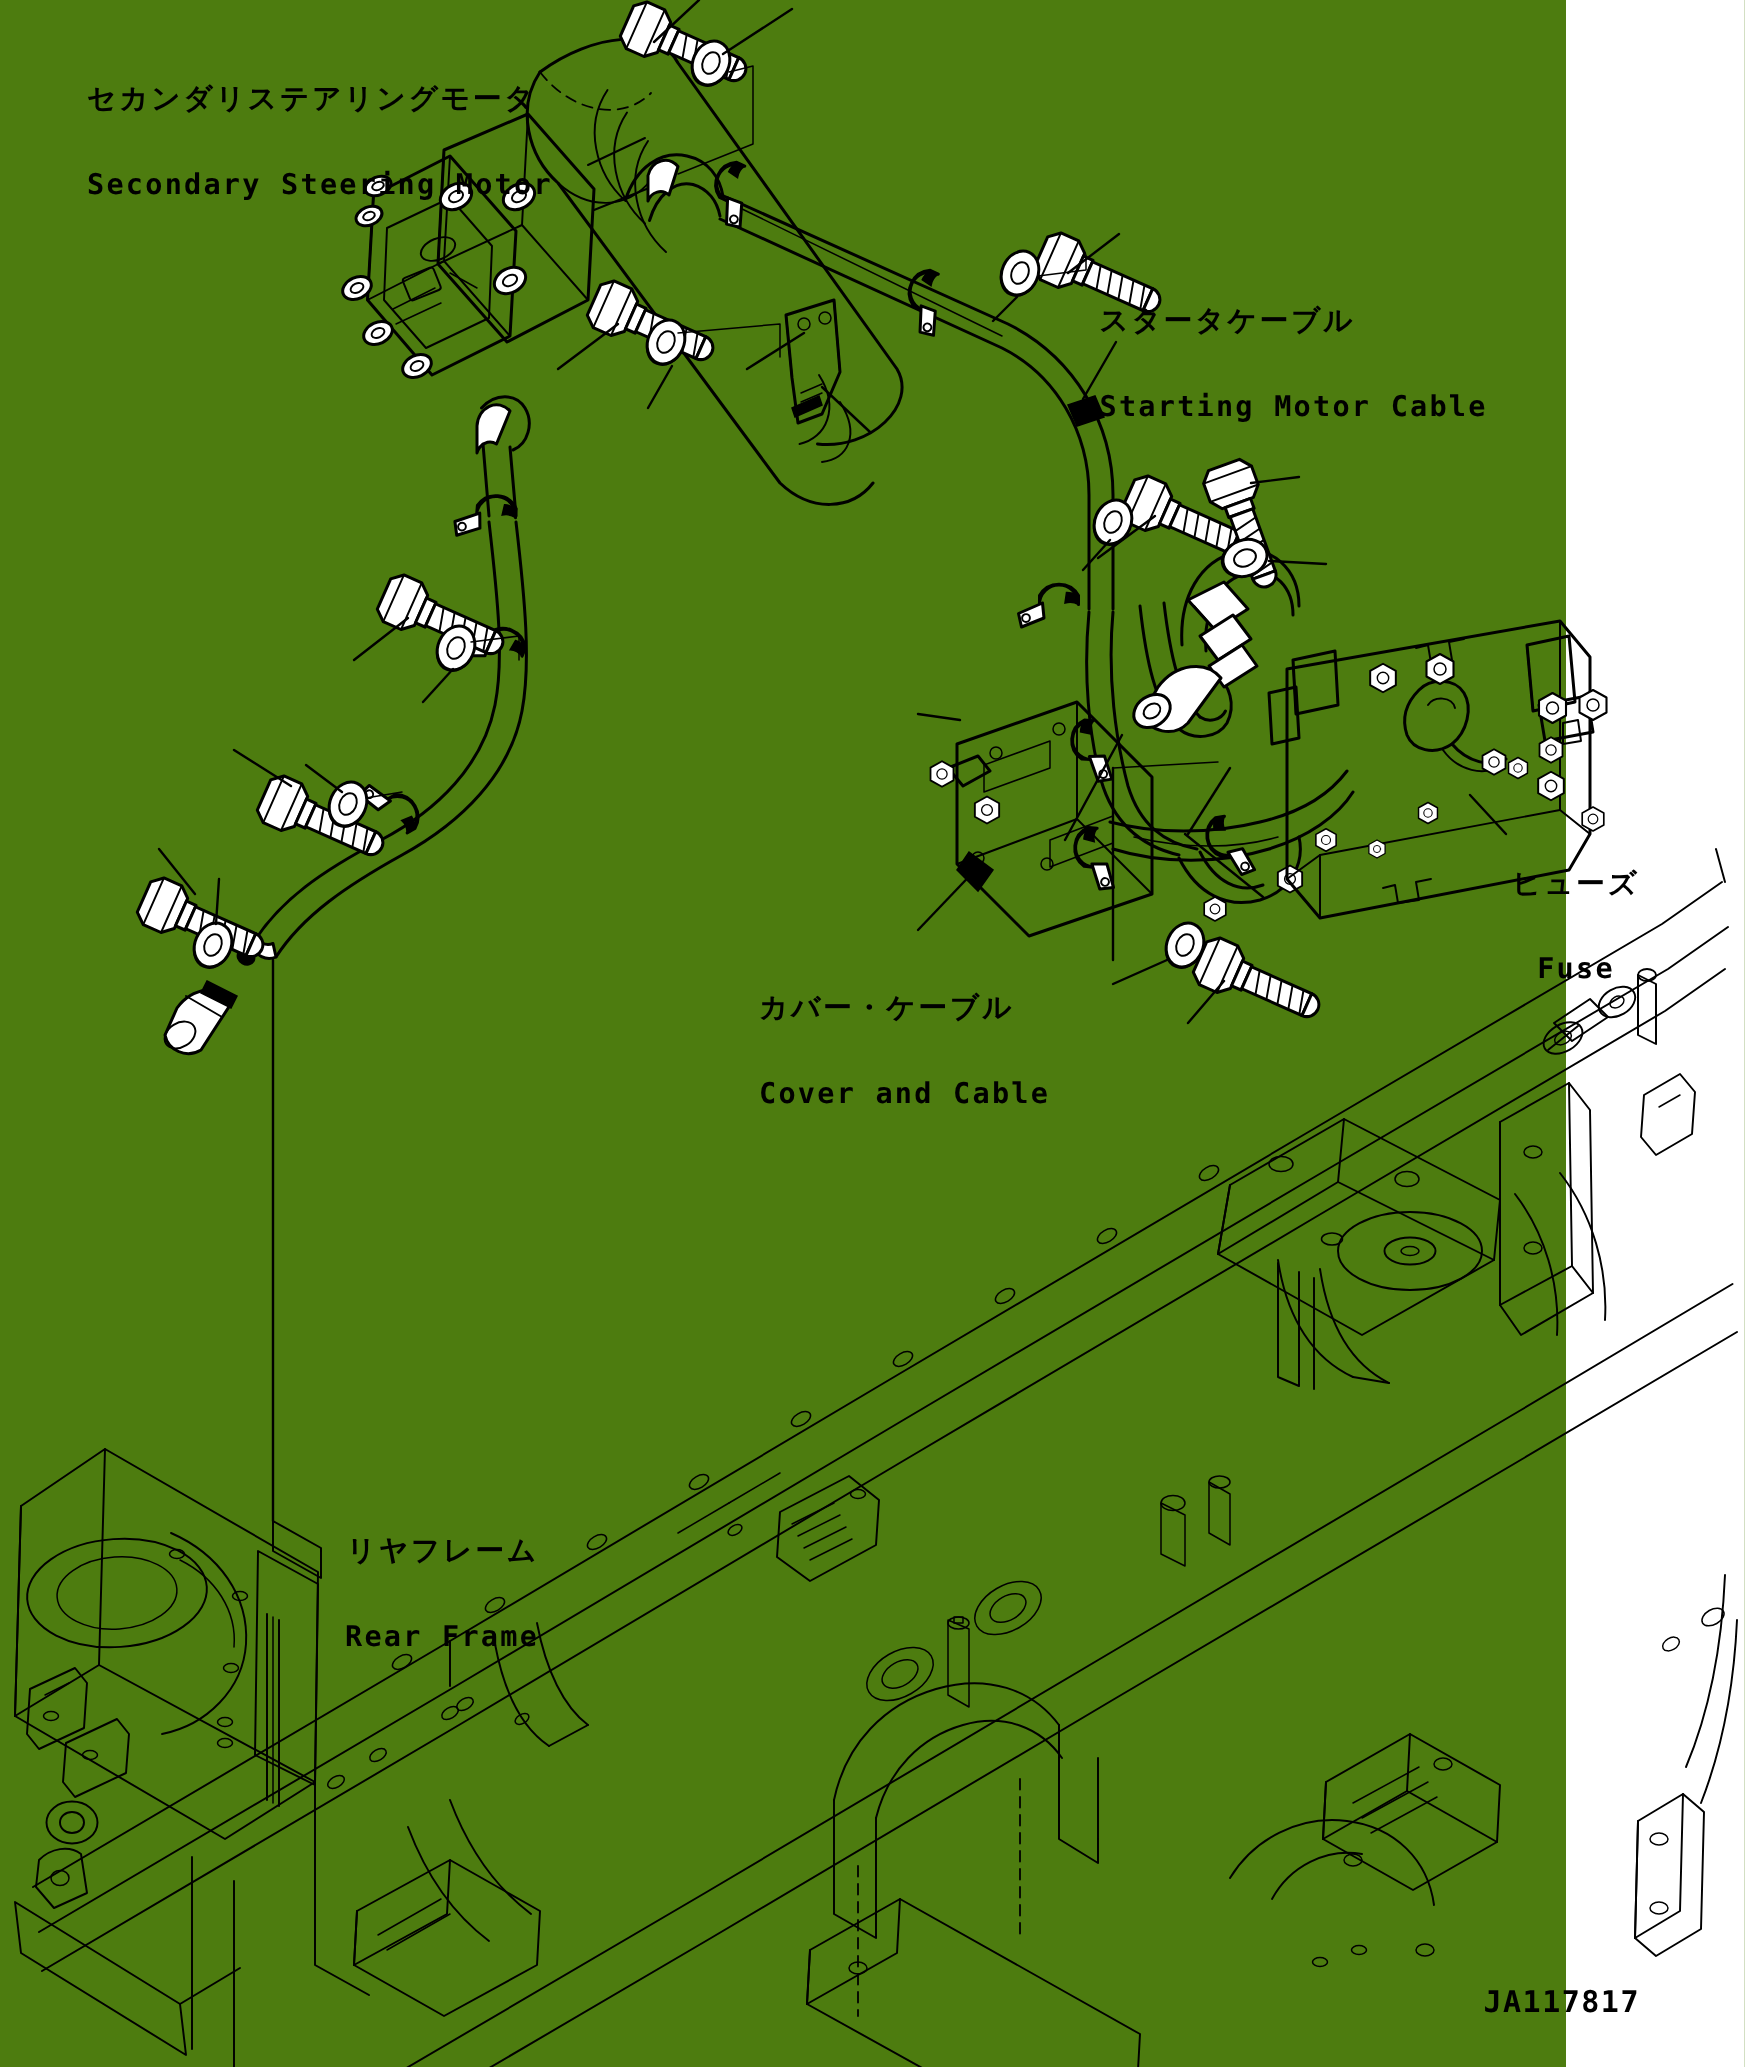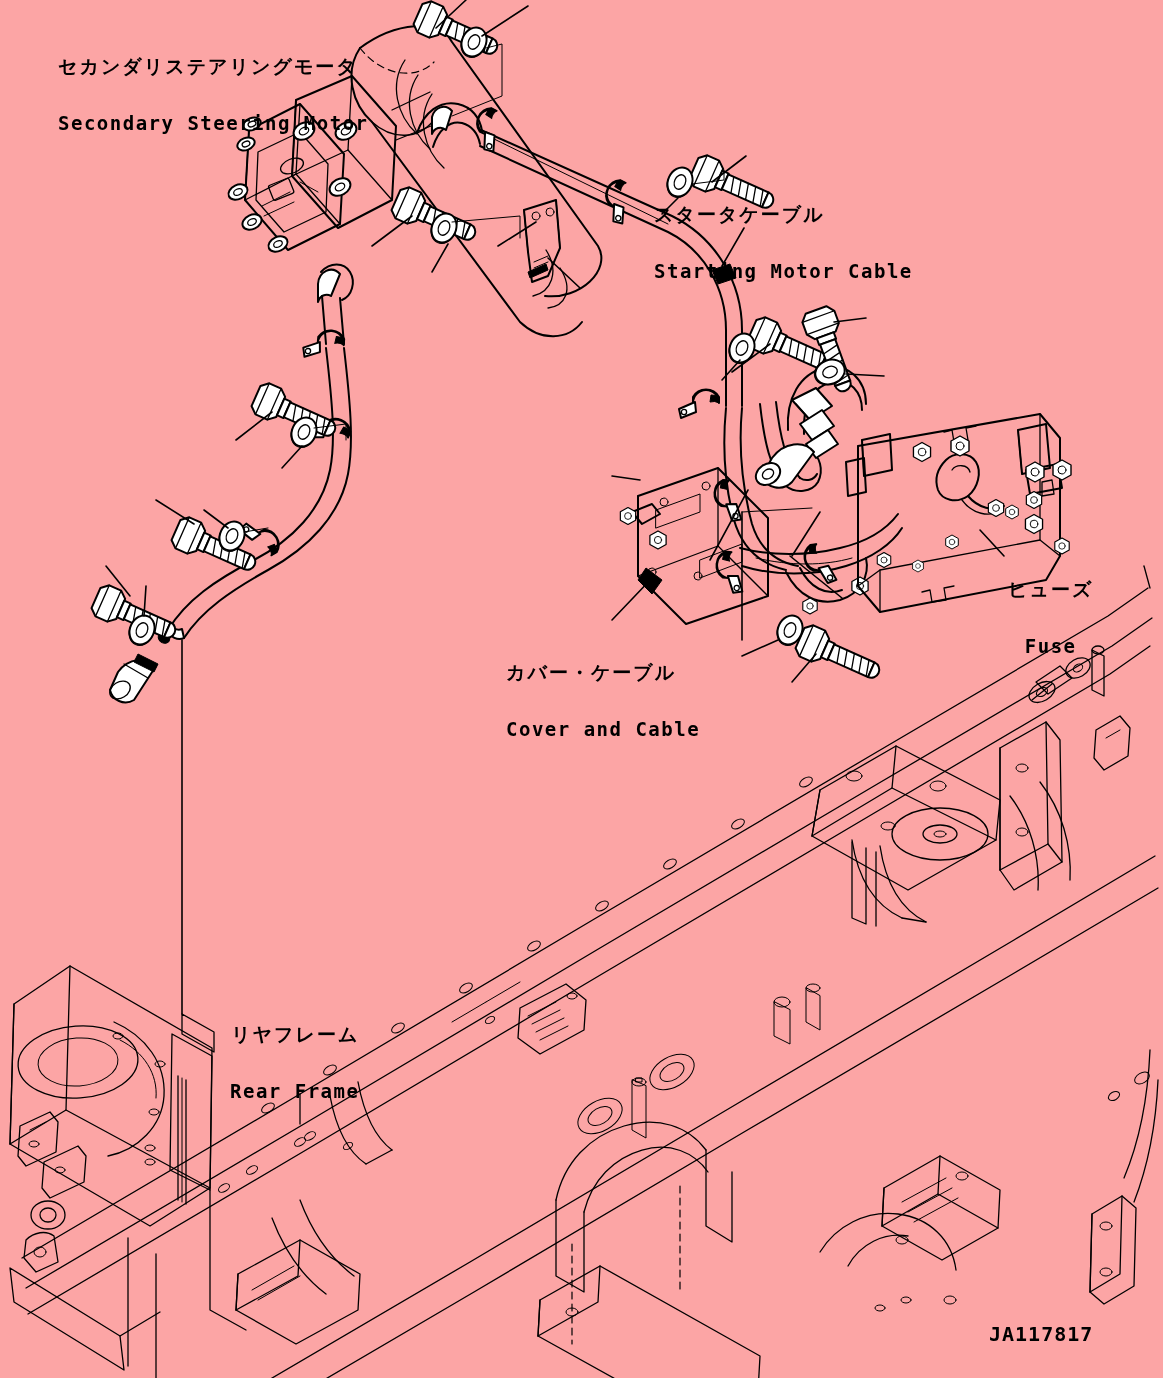--- a/index.html
+++ b/index.html
@@ -1,21 +1,21 @@
 <!DOCTYPE html>
 <html><head>
 <meta charset="utf-8">
 <title>Parts Diagram</title>
 <style>
   html,body{margin:0;padding:0;background:#ffffff;}
   body{
     font-family:"DejaVu Sans Mono","Liberation Mono",monospace;
     width:1163px;height:1378px;position:relative;overflow:hidden;
   }
-  #sheet{position:absolute;left:0;top:0;width:1163px;height:1378px;background:#fca5a5;}
+  #sheet{position:absolute;left:0;top:0;width:1044px;height:1378px;background:#4d7c0f;}
   svg{display:block;}
   .lbl{position:absolute;white-space:pre;color:#000;line-height:1.12;}
   .lbl .jp{font-family:"DejaVu Sans","Liberation Sans",sans-serif;font-size:19px;letter-spacing:2px;font-weight:600;display:block;}
   .lbl .en{font-family:"DejaVu Sans Mono","Liberation Mono",monospace;font-size:19px;letter-spacing:1.5px;font-weight:600;display:block;}
   .dwgno{position:absolute;font-family:"DejaVu Sans Mono","Liberation Mono",monospace;
          font-size:20px;letter-spacing:1px;color:#000;font-weight:600;}
 </style>
 </head>
 <body>
 
@@ -651,21 +651,21 @@
     <path class="ld" d="M612 620 L654 576"></path>
   </g>
 
 </svg>
 
 <div class="lbl" style="left:58px;top:20px;">
   <span class="jp">セカンダリステアリングモータ</span>
   <span class="en">Secondary Steering Motor</span>
 </div>
 
-<div class="lbl" style="left:654px;top:168px;">
+<div class="lbl" style="left:733px;top:168px;">
   <span class="jp">スタータケーブル</span>
   <span class="en">Starting Motor Cable</span>
 </div>
 
 <div class="lbl" style="left:1008px;top:543px;text-align:center;">
   <span class="jp">ヒューズ</span>
   <span class="en">Fuse</span>
 </div>
 
 <div class="lbl" style="left:506px;top:626px;">

